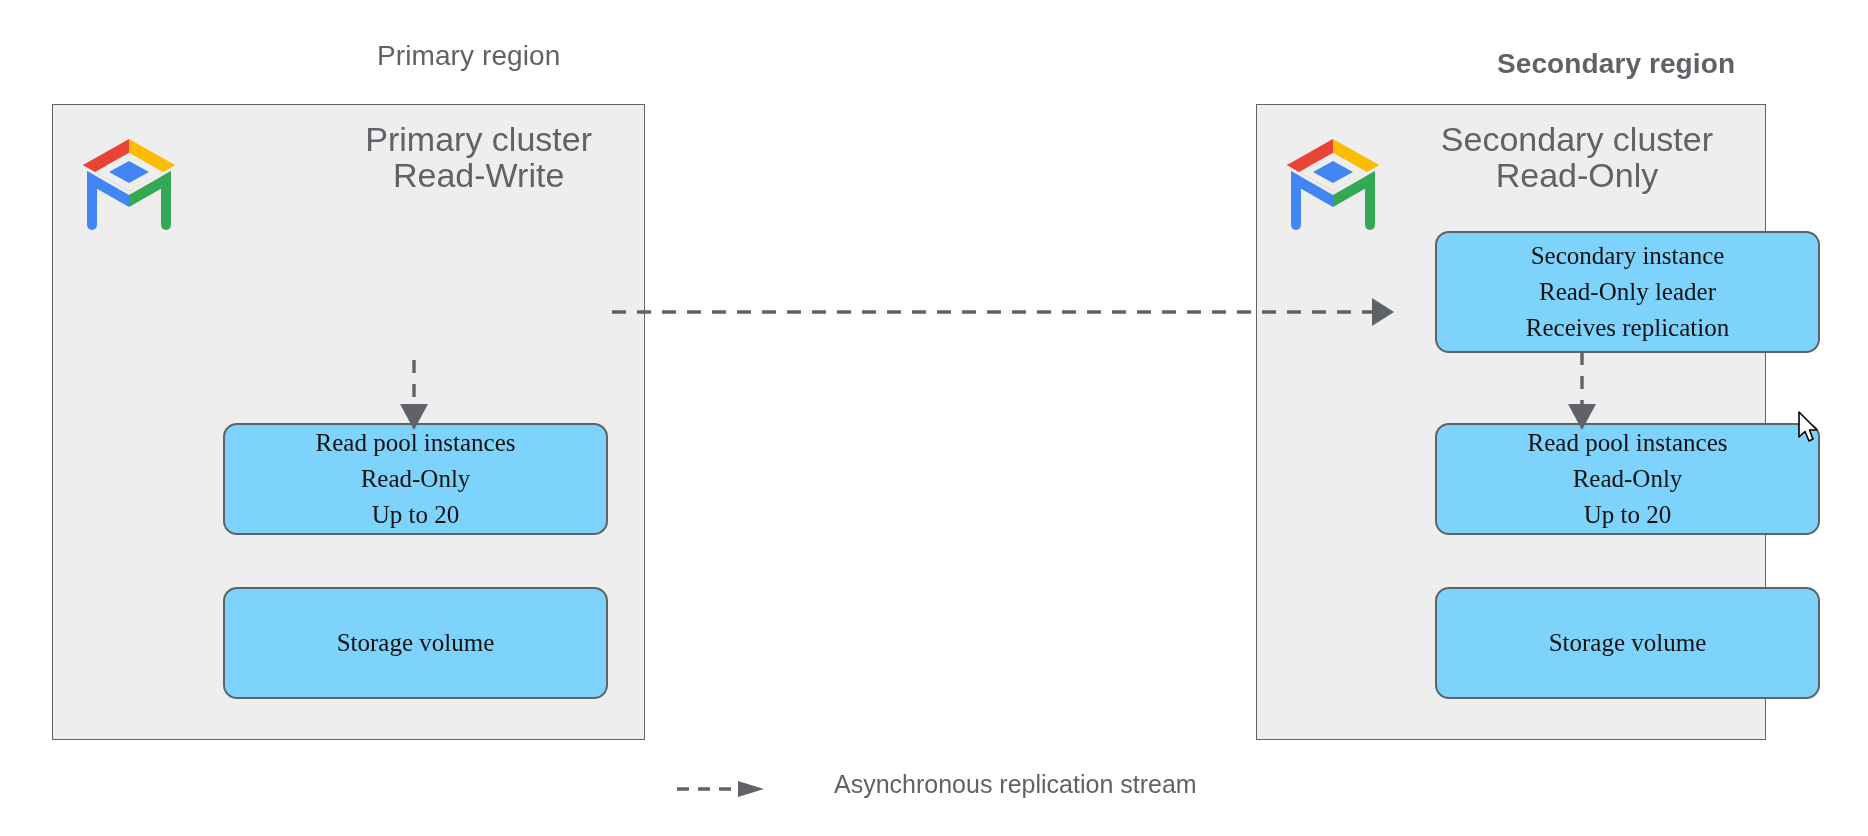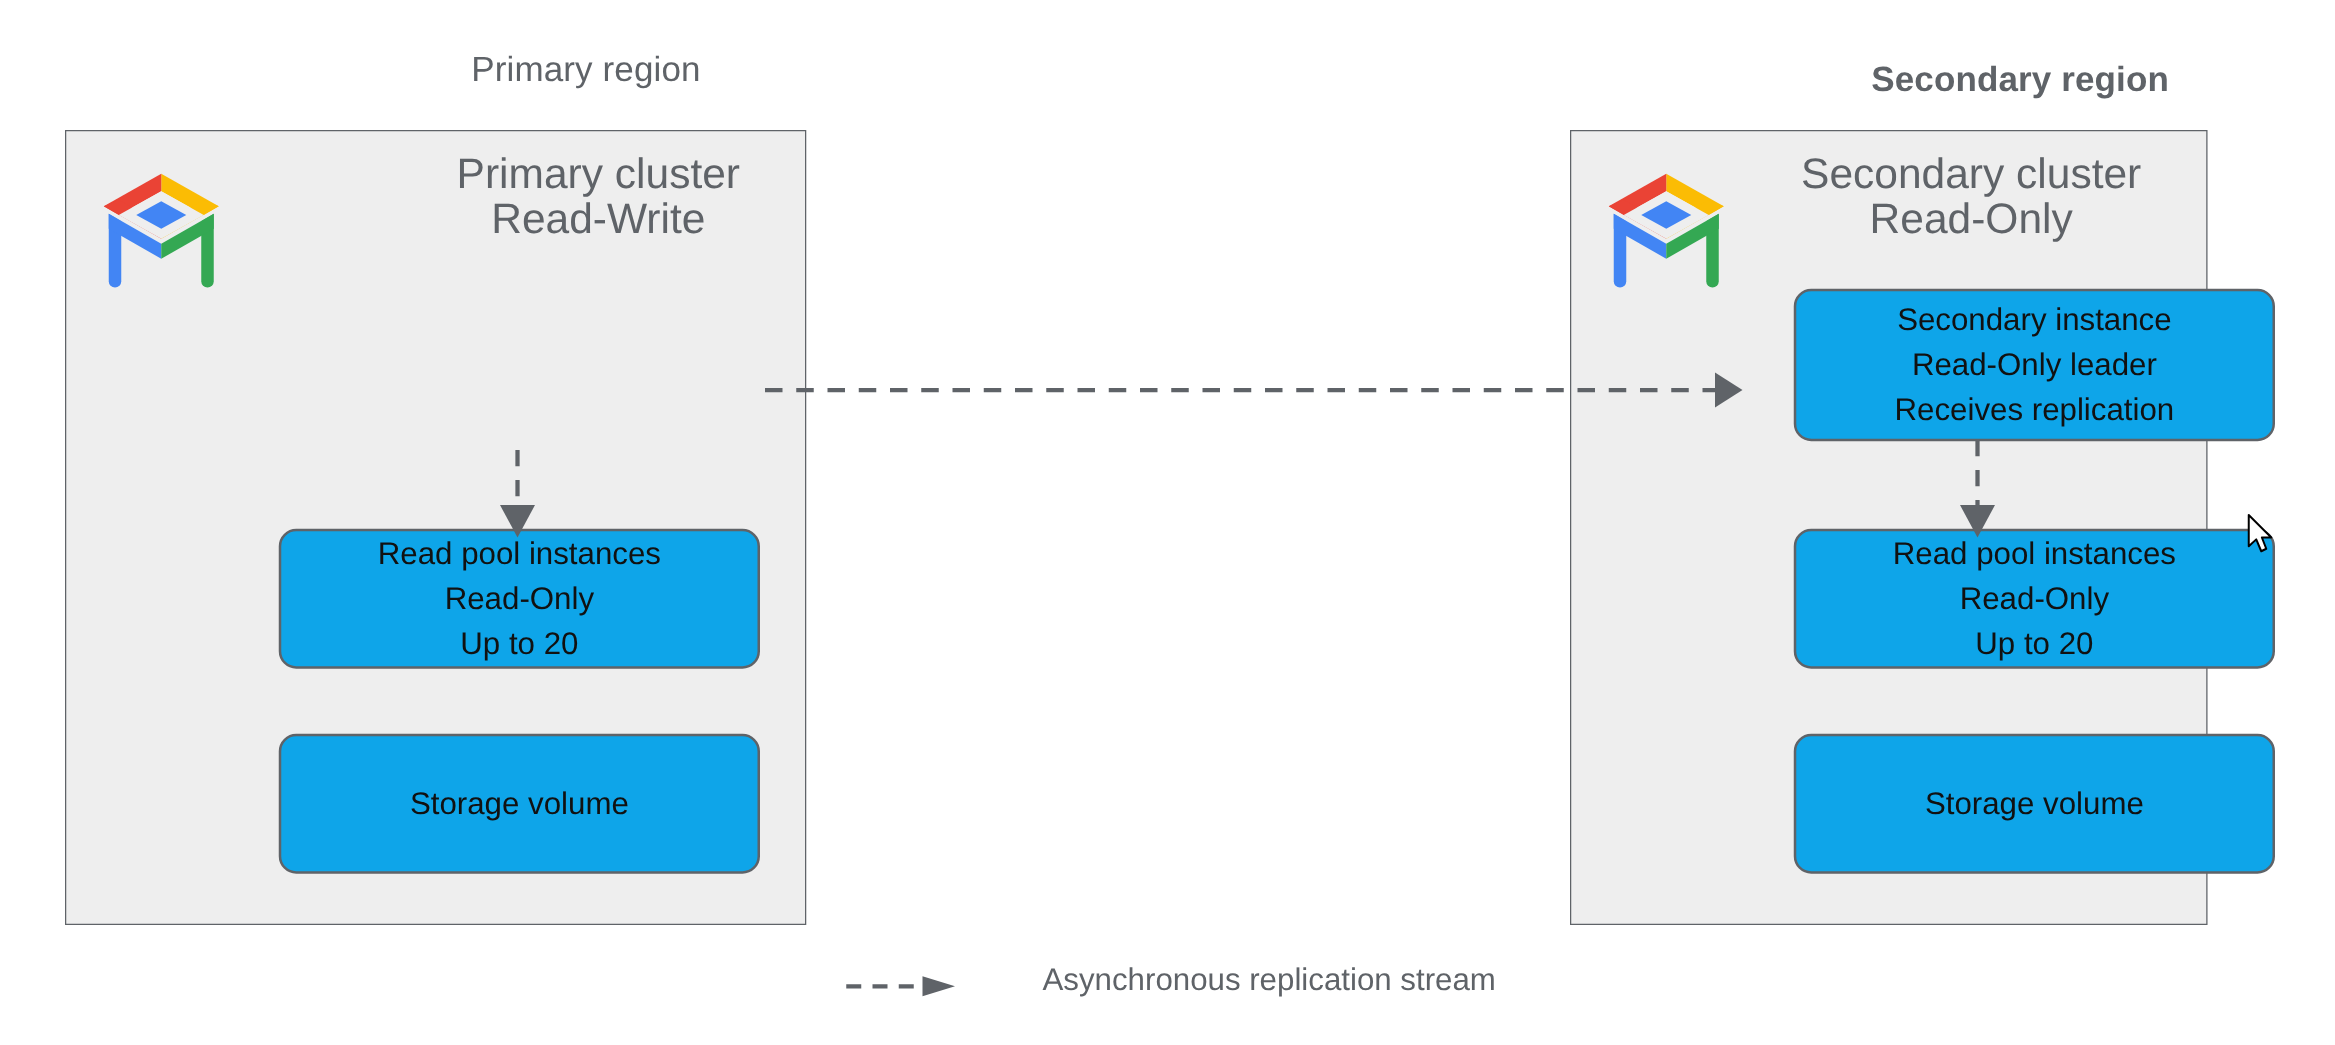--- a/index.html
+++ b/index.html
@@ -59,31 +59,32 @@
     position: absolute;
     left: 22px;
     top: 28px;
     width: 108px;
     height: 100px;
   }
 
   
   .node {
     position: absolute;
-    background: #0ea5e9;
+    background: #7dd3fc;
     border: 2.2px solid #5f6368;
     border-radius: 14px;
     display: flex;
     align-items: center;
     justify-content: center;
     text-align: center;
     font-size: 25px;
     line-height: 36px;
     color: #111111;
     white-space: pre-line;
+    font-family: Liberation Serif, serif;
   }
 
   
   #node-primary-instance   { left: 170px; top: 144px; width: 385px; height: 112px; }
   #node-primary-readpool   { left: 170px; top: 318px; width: 385px; height: 112px; }
   #node-primary-storage    { left: 170px; top: 482px; width: 385px; height: 112px; }
 
   
   #node-secondary-instance { left: 178px; top: 126px; width: 385px; height: 122px; }
   #node-secondary-readpool { left: 178px; top: 318px; width: 385px; height: 112px; }

